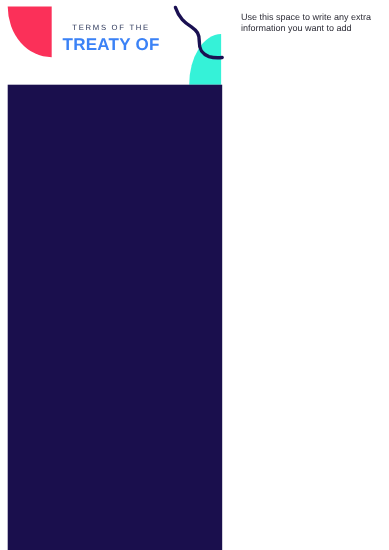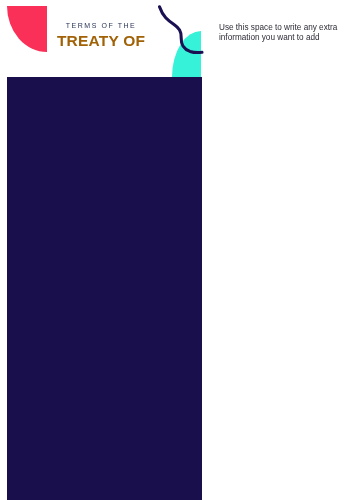--- a/index.html
+++ b/index.html
@@ -12,23 +12,23 @@
   .deco-quarter-pink{position:absolute;left:7px;top:6px;width:40px;height:46px;
       background:#fb3059;border-bottom-left-radius:100% 100%;}
   .deco-quarter-teal{position:absolute;left:172px;top:31px;width:29px;height:46px;
       background:#35f2d8;border-top-left-radius:100% 100%;}
   .deco-squiggle{position:absolute;left:150px;top:0;width:60px;height:70px;}
 
   
   .kicker{position:absolute;left:0;top:22px;width:202px;text-align:center;
       font-size:7px;letter-spacing:1.55px;color:#2a3558;font-weight:400;}
   .title{position:absolute;left:0;top:33px;width:202px;text-align:center;
-      font-size:15.5px;line-height:16px;font-weight:700;color:#a16207;letter-spacing:0.2px;}
+      font-size:15.5px;line-height:16px;font-weight:700;color:#3b82f6;letter-spacing:0.2px;}
   .sidenote{position:absolute;left:219px;top:11px;width:125px;
-      font-size:8.2px;line-height:10.2px;color:#2c2c36;margin-top:12px;}
+      font-size:8.2px;line-height:10.2px;color:#2c2c36;}
 
   
   .panel{position:absolute;left:7px;top:77px;width:195px;height:423px;background:#1a0f4d;}
 </style>
 </head>
 <body>
 
 <div class="page">
 
   <div class="deco-quarter-pink"></div>

